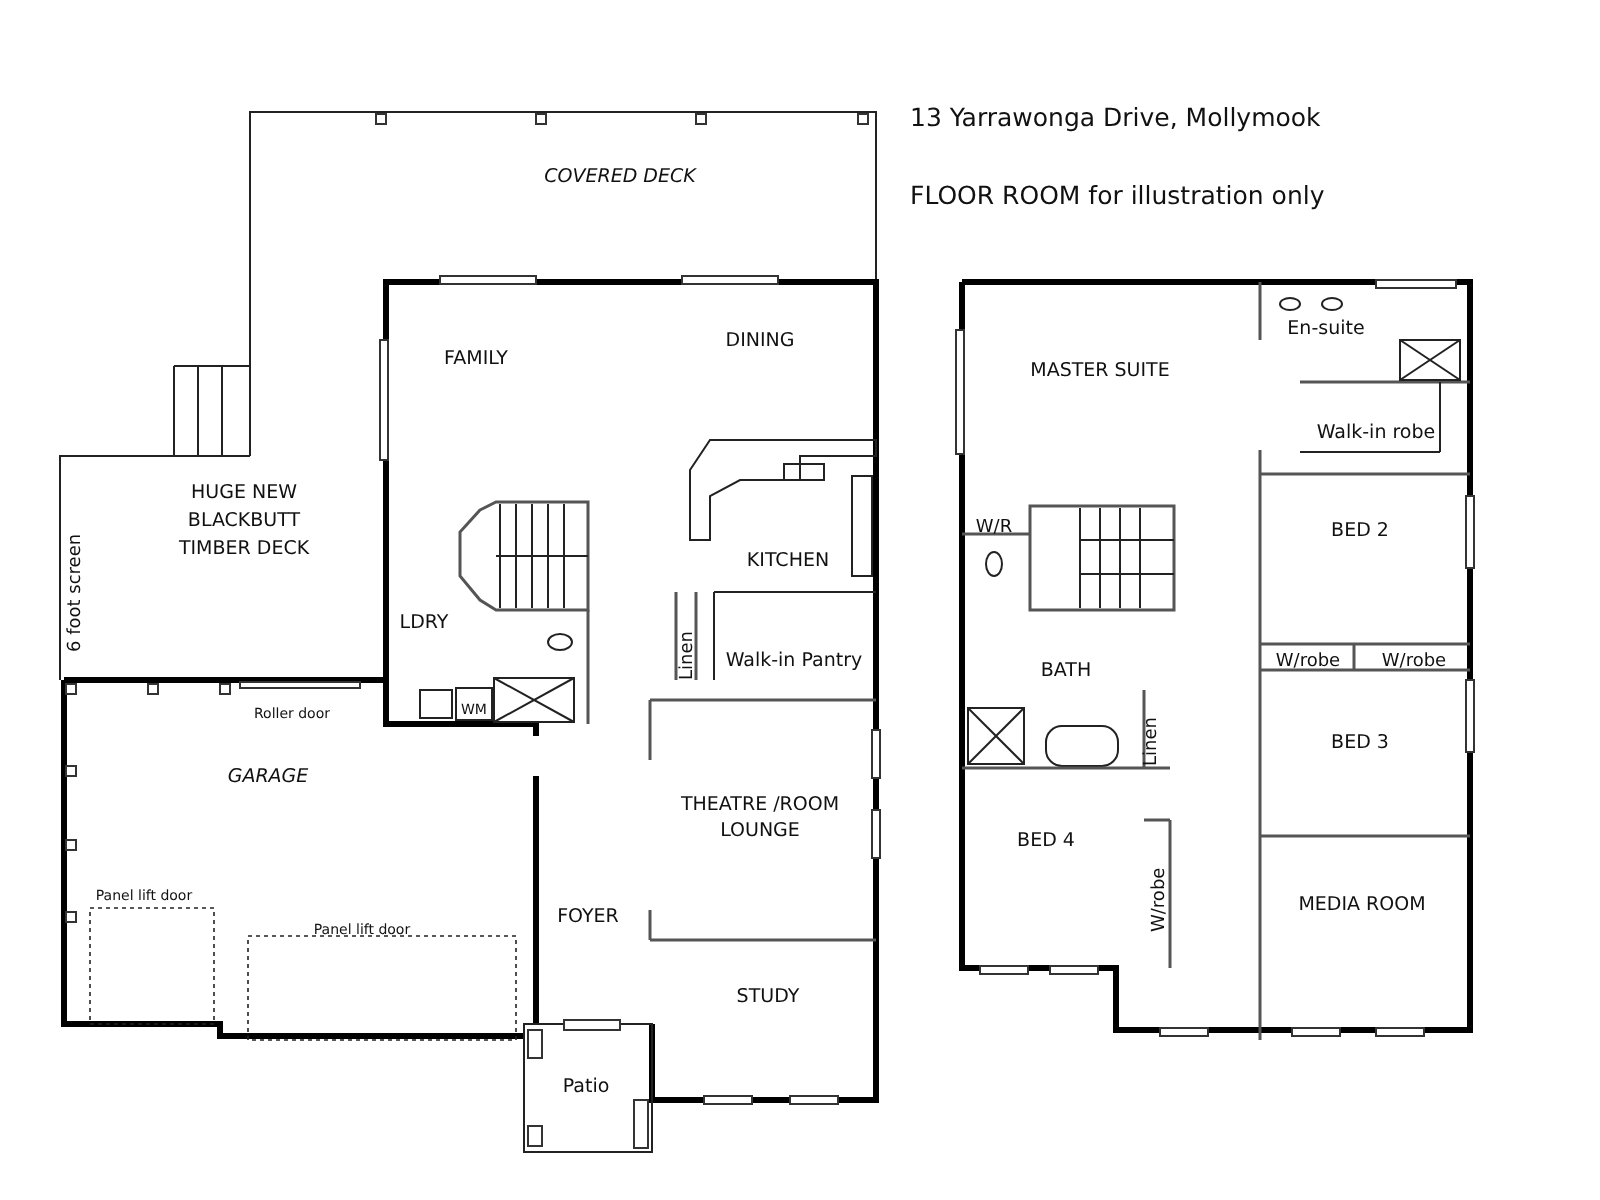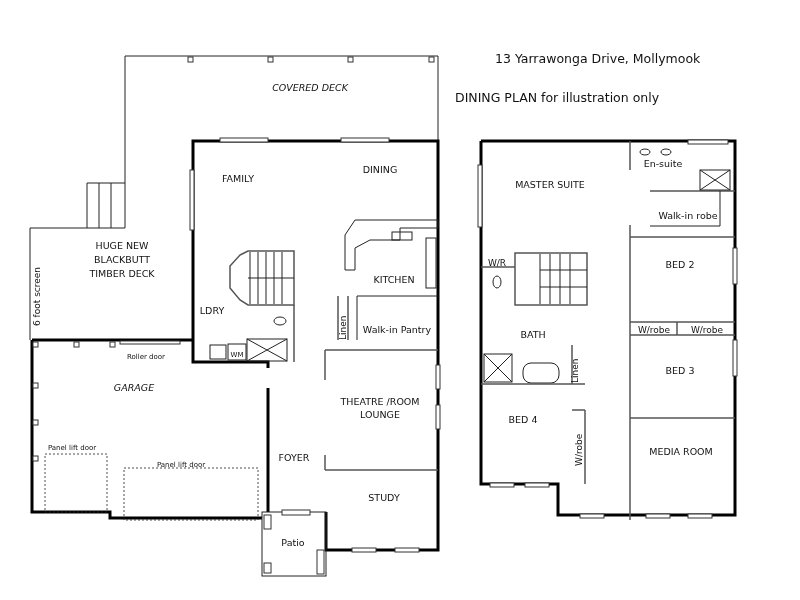--- a/index.html
+++ b/index.html
@@ -1,34 +1,34 @@
 <!DOCTYPE html>
 <html><head>
 <meta charset="utf-8">
 <style>
   html, body { margin: 0; padding: 0; background: #ffffff; }
   body { width: 800px; height: 600px; position: relative; overflow: hidden; font-family: "DejaVu Sans", sans-serif; }
   .title { position: absolute; left: 455px; font-size: 12.5px; color: #111; white-space: nowrap; }
-  #addr { top: 51px; margin-left: 40px; }
+  #addr { top: 51px; }
   #sub { top: 90px; }
   svg { position: absolute; left: 0; top: 0; }
   .lbl { font-family: "DejaVu Sans", sans-serif; font-size: 9.5px; fill: #111; }
   .lbl-sm { font-family: "DejaVu Sans", sans-serif; font-size: 7px; fill: #111; }
   .lbl-md { font-family: "DejaVu Sans", sans-serif; font-size: 9px; fill: #111; }
   .thick { stroke: #000; stroke-width: 3; fill: none; }
   .thin { stroke: #222; stroke-width: 1; fill: none; }
   .grey { stroke: #555; stroke-width: 2.5; fill: none; }
   .dash { stroke: #222; stroke-width: 0.8; fill: none; stroke-dasharray: 2 2; }
   .win { fill: #fff; stroke: #333; stroke-width: 1; }
 </style>
 </head>
 <body>
 
 <div id="addr" class="title">13 Yarrawonga Drive, Mollymook</div>
-<div id="sub" class="title">DINING PLAN  for illustration only</div>
+<div id="sub" class="title">FLOOR ROOM  for illustration only</div>
 
 <svg width="800" height="600" viewBox="0 0 800 600">
 
   <g>
 
     <polyline class="thin" points="125,228 125,56 438,56 438,140"></polyline>
     <rect class="win" x="188" y="57" width="5" height="5"></rect>
     <rect class="win" x="268" y="57" width="5" height="5"></rect>
     <rect class="win" x="348" y="57" width="5" height="5"></rect>
     <rect class="win" x="429" y="57" width="5" height="5"></rect>

